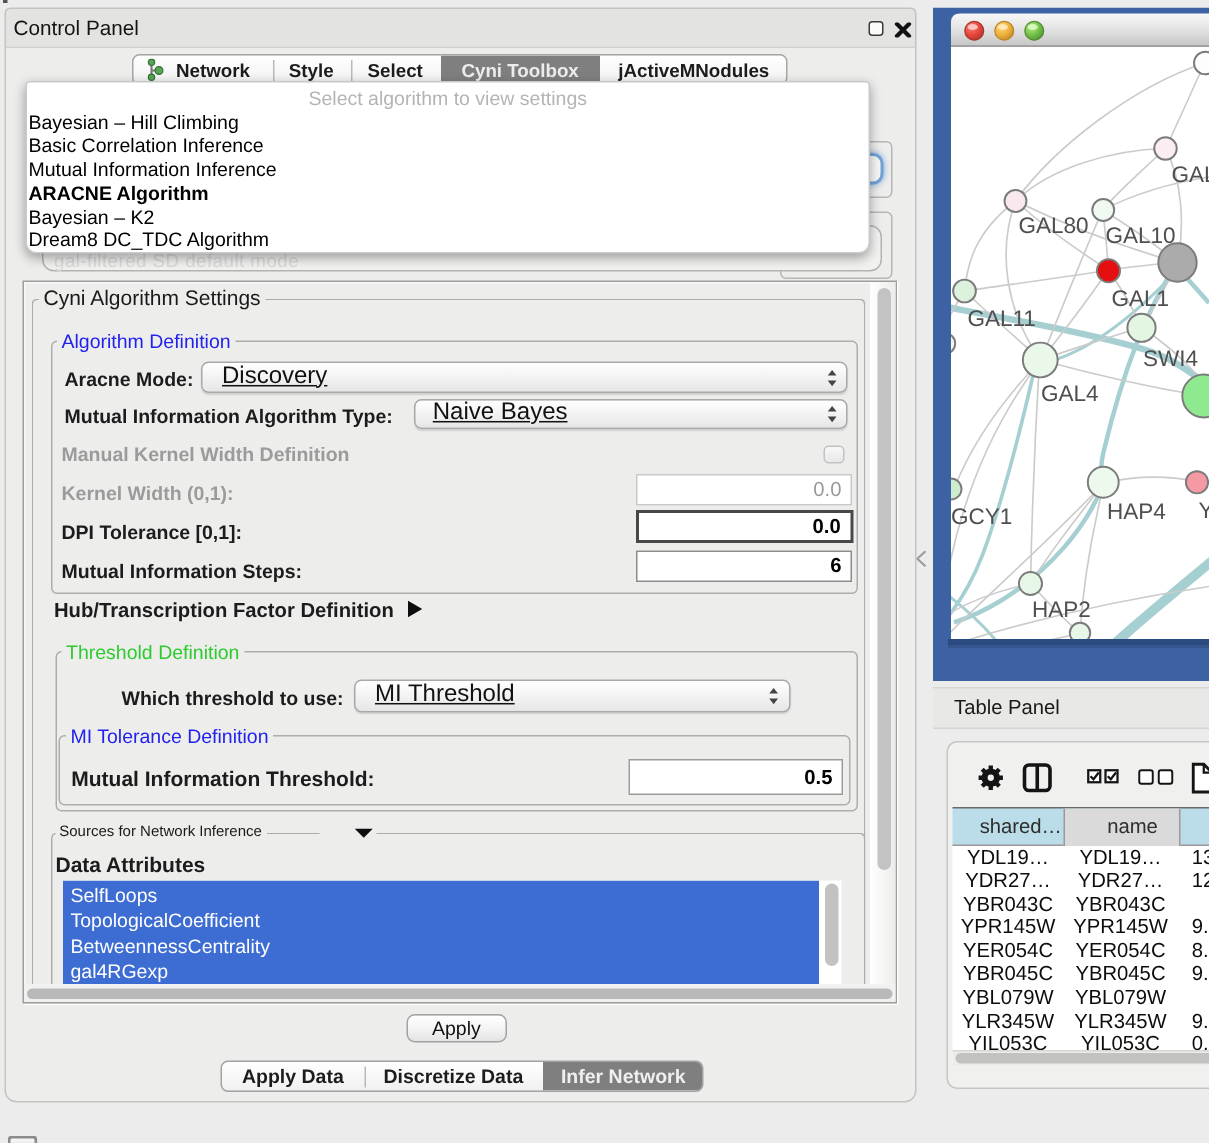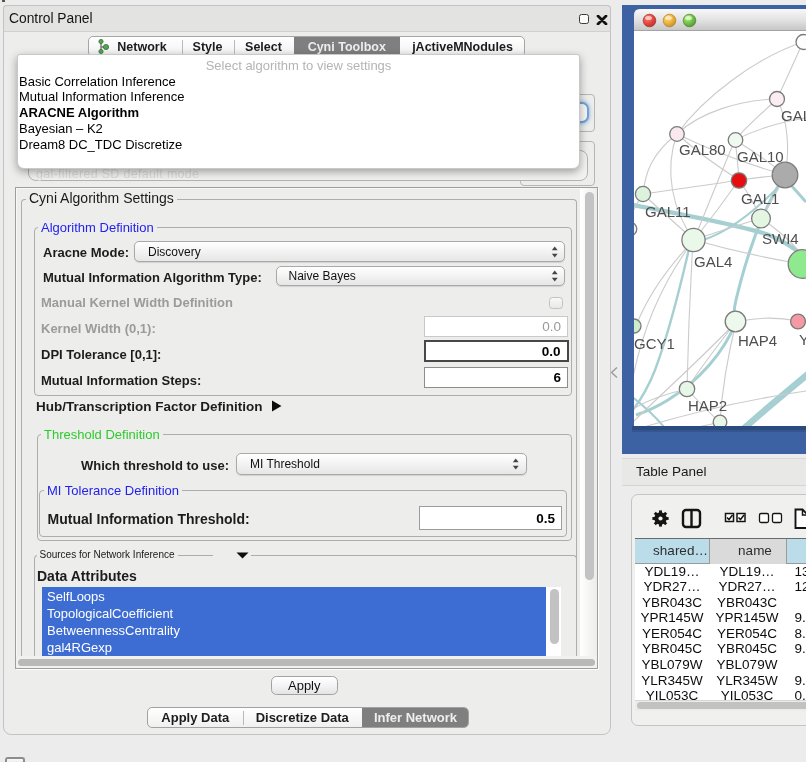--- a/index.html
+++ b/index.html
@@ -4,21 +4,21 @@
 <style>
   html,body{margin:0;padding:0;}
   body{width:806px;height:762px;overflow:hidden;position:relative;background:#ececec;
        font-family:"Liberation Sans", sans-serif;}
   .abs{position:absolute;box-sizing:border-box;}
   .lbl{font-size:13px;font-weight:bold;color:#1c1c1c;white-space:nowrap;}
   .glbl{font-size:13px;font-weight:bold;color:#9b9b9b;white-space:nowrap;}
   .combo{border:1px solid #a9a9a9;border-radius:5px;
          background:linear-gradient(#ffffff,#f4f4f4 45%,#e6e6e6);
          box-shadow:0 1px 1px rgba(0,0,0,0.12);}
-  .cotext{position:absolute;font-size:12px;color:#111;top:50%;transform:translateY(-52%);white-space:nowrap;}
+  .cotext{position:absolute;font-size:16px;color:#111;top:50%;transform:translateY(-52%);white-space:nowrap;text-decoration:underline;}
   .spin{position:absolute;width:7.5px;height:12px;top:50%;transform:translateY(-50%);}
   .grp{border:1px solid #adadad;border-radius:4px;background:transparent;}
   .leg{position:absolute;background:#ededec;padding:0 3px;white-space:nowrap;line-height:13px;}
   .fld{background:#fff;}
   .fldtx{position:absolute;right:6px;top:50%;transform:translateY(-50%);font-size:13.5px;}
   .seg{position:absolute;top:0;height:100%;display:flex;align-items:center;justify-content:center;
        font-size:12.5px;font-weight:bold;color:#1c1c1c;white-space:nowrap;}
   .rowtx{position:absolute;font-size:13px;color:#000;white-space:nowrap;}
 </style>
 </head>
@@ -176,25 +176,26 @@
 <div class="abs" style="left:28px;top:150px;width:560px;height:31px;border:1.5px solid #b3b3b3;border-radius:8px;
      background:#f2f2f1;"></div>
 <div class="abs" style="left:36px;top:166.5px;font-size:12.5px;color:#dadad9;white-space:nowrap;letter-spacing:0.3px;">gal-filtered SD default mode</div>
 
 <div class="abs" style="left:572px;top:102px;width:17px;height:21px;background:#f7f7f6;border:2.5px solid #72a2d6;
      border-radius:7px;box-shadow:0 0 4px rgba(100,155,215,.9);"></div>
 
 <div class="abs" style="left:17px;top:54px;width:563px;height:114.5px;background:#fff;border:1px solid #c9c9c9;
      border-radius:3px 3px 7px 7px;box-shadow:0 3px 8px rgba(0,0,0,.35);">
   <div style="height:18.75px;line-height:21px;text-align:center;font-size:13px;color:#b4b4b4;">Select algorithm to view settings</div>
+  <div style="height:15.7px;line-height:15.7px;padding-left:1px;font-size:13px;color:#000;">Bayesian – Hill Climbing</div>
   <div style="height:15.7px;line-height:15.7px;padding-left:1px;font-size:13px;color:#000;">Basic Correlation Inference</div>
   <div style="height:15.7px;line-height:15.7px;padding-left:1px;font-size:13px;color:#000;">Mutual Information Inference</div>
   <div style="height:15.7px;line-height:15.7px;padding-left:1px;font-size:13px;color:#000;font-weight:bold;">ARACNE Algorithm</div>
   <div style="height:15.7px;line-height:15.7px;padding-left:1px;font-size:13px;color:#000;">Bayesian – K2</div>
-  <div style="height:15.7px;line-height:15.7px;padding-left:1px;font-size:13px;color:#000;">Dream8 DC_TDC Discretize</div>
+  <div style="height:15.7px;line-height:15.7px;padding-left:1px;font-size:13px;color:#000;">Dream8 DC_TDC Algorithm</div>
 </div>
 
 <svg class="abs" style="left:622px;top:5px" width="184" height="449" viewBox="622 5 184 449">
   <defs>
     <linearGradient id="tbar" x1="0" y1="0" x2="0" y2="1">
       <stop offset="0" stop-color="#f8f8f8"></stop>
         <stop offset="0.5" stop-color="#e2e2e2"></stop>
       <stop offset="0.85" stop-color="#cdcdcd"></stop>
         <stop offset="1" stop-color="#c6c6c6"></stop>
     </linearGradient>

